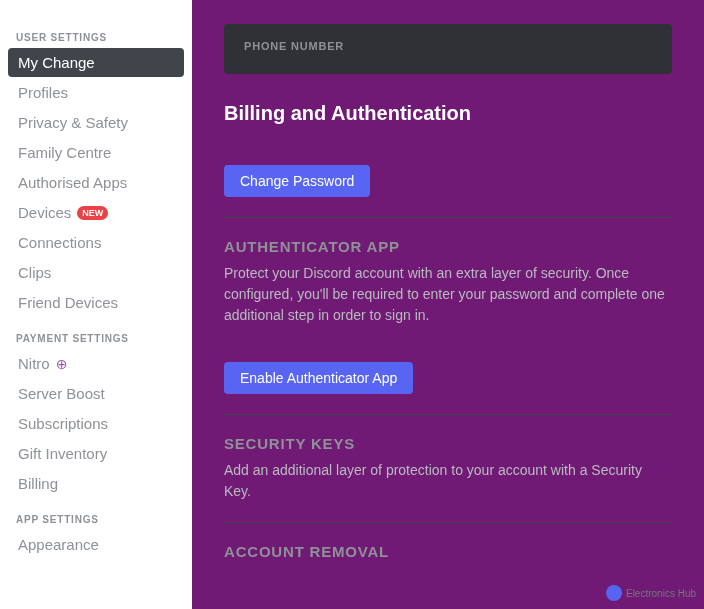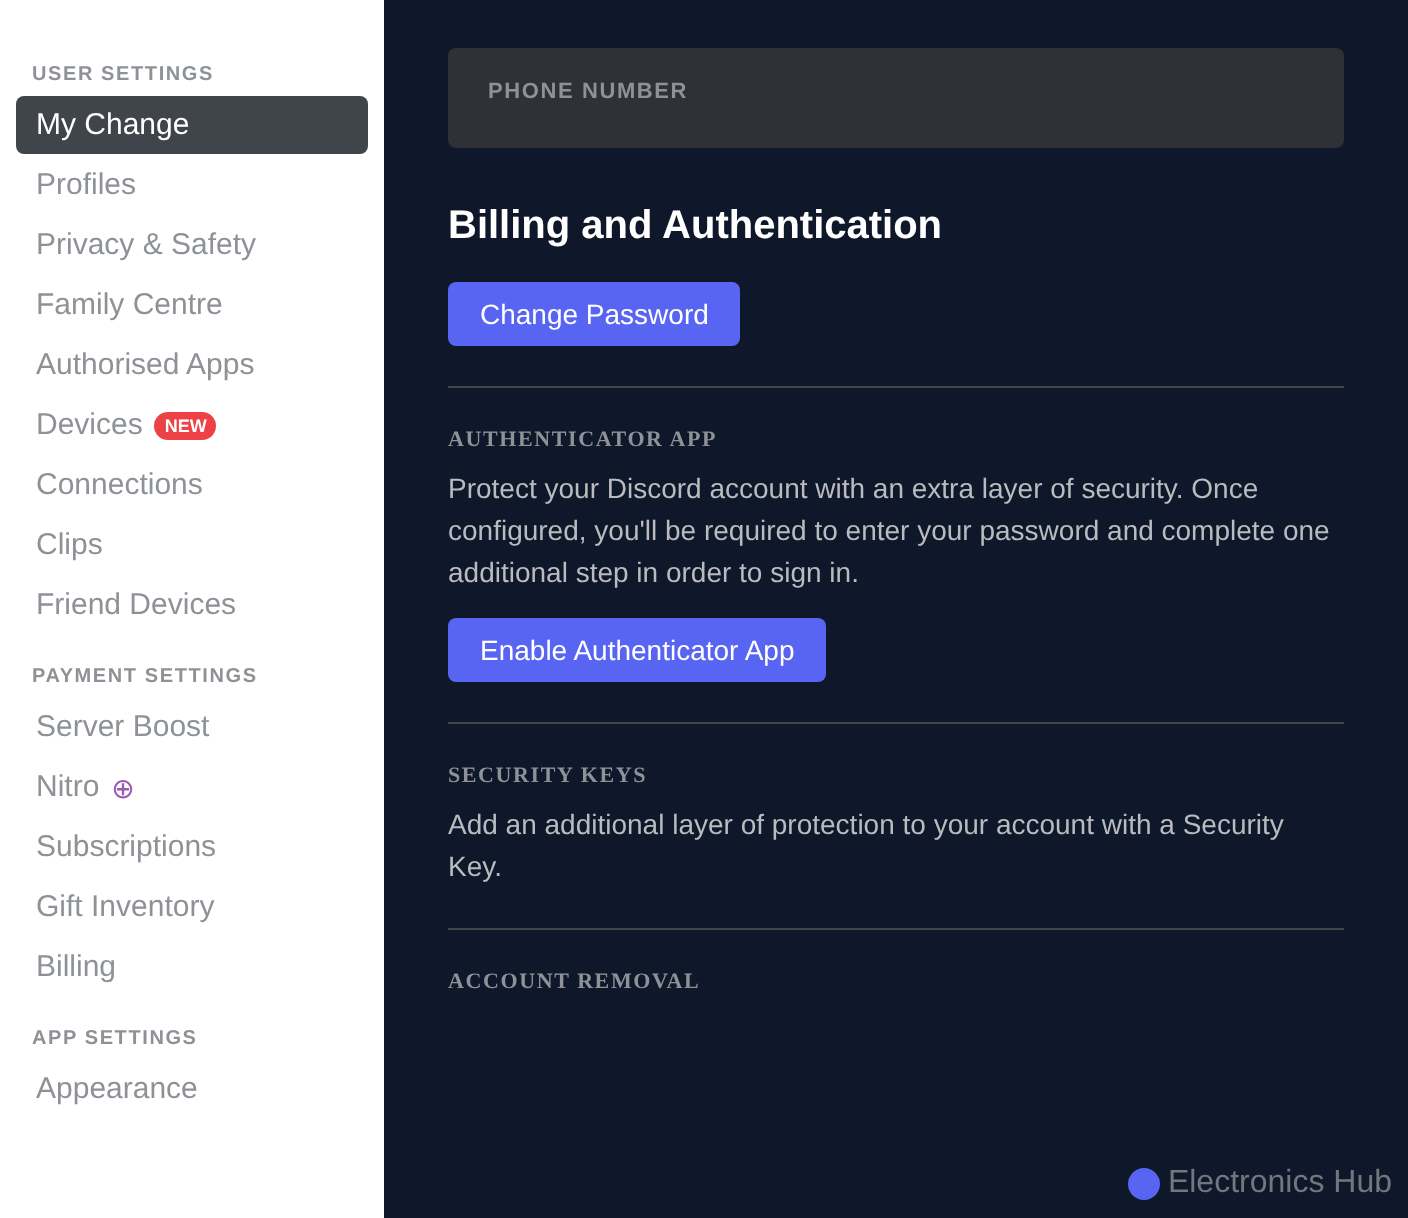--- a/index.html
+++ b/index.html
@@ -62,21 +62,21 @@
 
     .nitro-icon {
       color: #9b59b6;
       margin-left: 6px;
       font-size: 14px;
     }
 
     
     .main-content {
       flex: 1;
-      background: #0f172a;
+      background: #701a75;
       overflow-y: auto;
       padding: 24px 32px;
     }
 
     
     .phone-number-section {
       background: #2f3136;
       border-radius: 4px;
       padding: 16px 20px;
       margin-bottom: 28px;
@@ -98,64 +98,64 @@
 
     
     .section-title {
       font-size: 20px;
       font-weight: 700;
       color: #ffffff;
       margin-bottom: 16px;
     }
 
     .subsection-label {
-      font-size: 11px;
+      font-size: 15px;
       font-weight: 700;
       color: #8e9297;
       text-transform: uppercase;
       letter-spacing: 0.8px;
       margin-bottom: 8px;
       margin-top: 20px;
-      font-family: Liberation Serif, serif;
     }
 
     .subsection-desc {
       font-size: 14px;
       color: #b9bbbe;
       margin-bottom: 12px;
       line-height: 1.5;
     }
 
     
     .btn {
       border: none;
       border-radius: 4px;
       padding: 8px 16px;
       font-size: 14px;
       font-weight: 500;
       cursor: pointer;
       display: inline-block;
+      margin-top: 24px;
     }
 
     .btn-primary {
       background: #5865f2;
       color: #ffffff;
     }
 
     .divider {
       border: none;
       border-top: 1px solid #40444b;
       margin: 20px 0;
     }
 
     .watermark {
       position: fixed;
       bottom: 8px;
       right: 8px;
-      font-size: 16px;
+      font-size: 10px;
       color: #72767d;
       display: flex;
       align-items: center;
       gap: 4px;
     }
 
     .watermark-icon {
       width: 16px;
       height: 16px;
       background: #5865f2;
@@ -194,25 +194,25 @@
   <div class="sidebar-item">
     <span>Clips</span>
   </div>
   <div class="sidebar-item">
     <span>Friend Devices</span>
   </div>
 
   <div class="sidebar-section-label">Payment Settings</div>
 
   <div class="sidebar-item">
-    <span>Server Boost</span>
-  </div>
-  <div class="sidebar-item">
     <span>Nitro</span>
     <span class="nitro-icon">⊕</span>
+  </div>
+  <div class="sidebar-item">
+    <span>Server Boost</span>
   </div>
   <div class="sidebar-item">
     <span>Subscriptions</span>
   </div>
   <div class="sidebar-item">
     <span>Gift Inventory</span>
   </div>
   <div class="sidebar-item">
     <span>Billing</span>
   </div>

